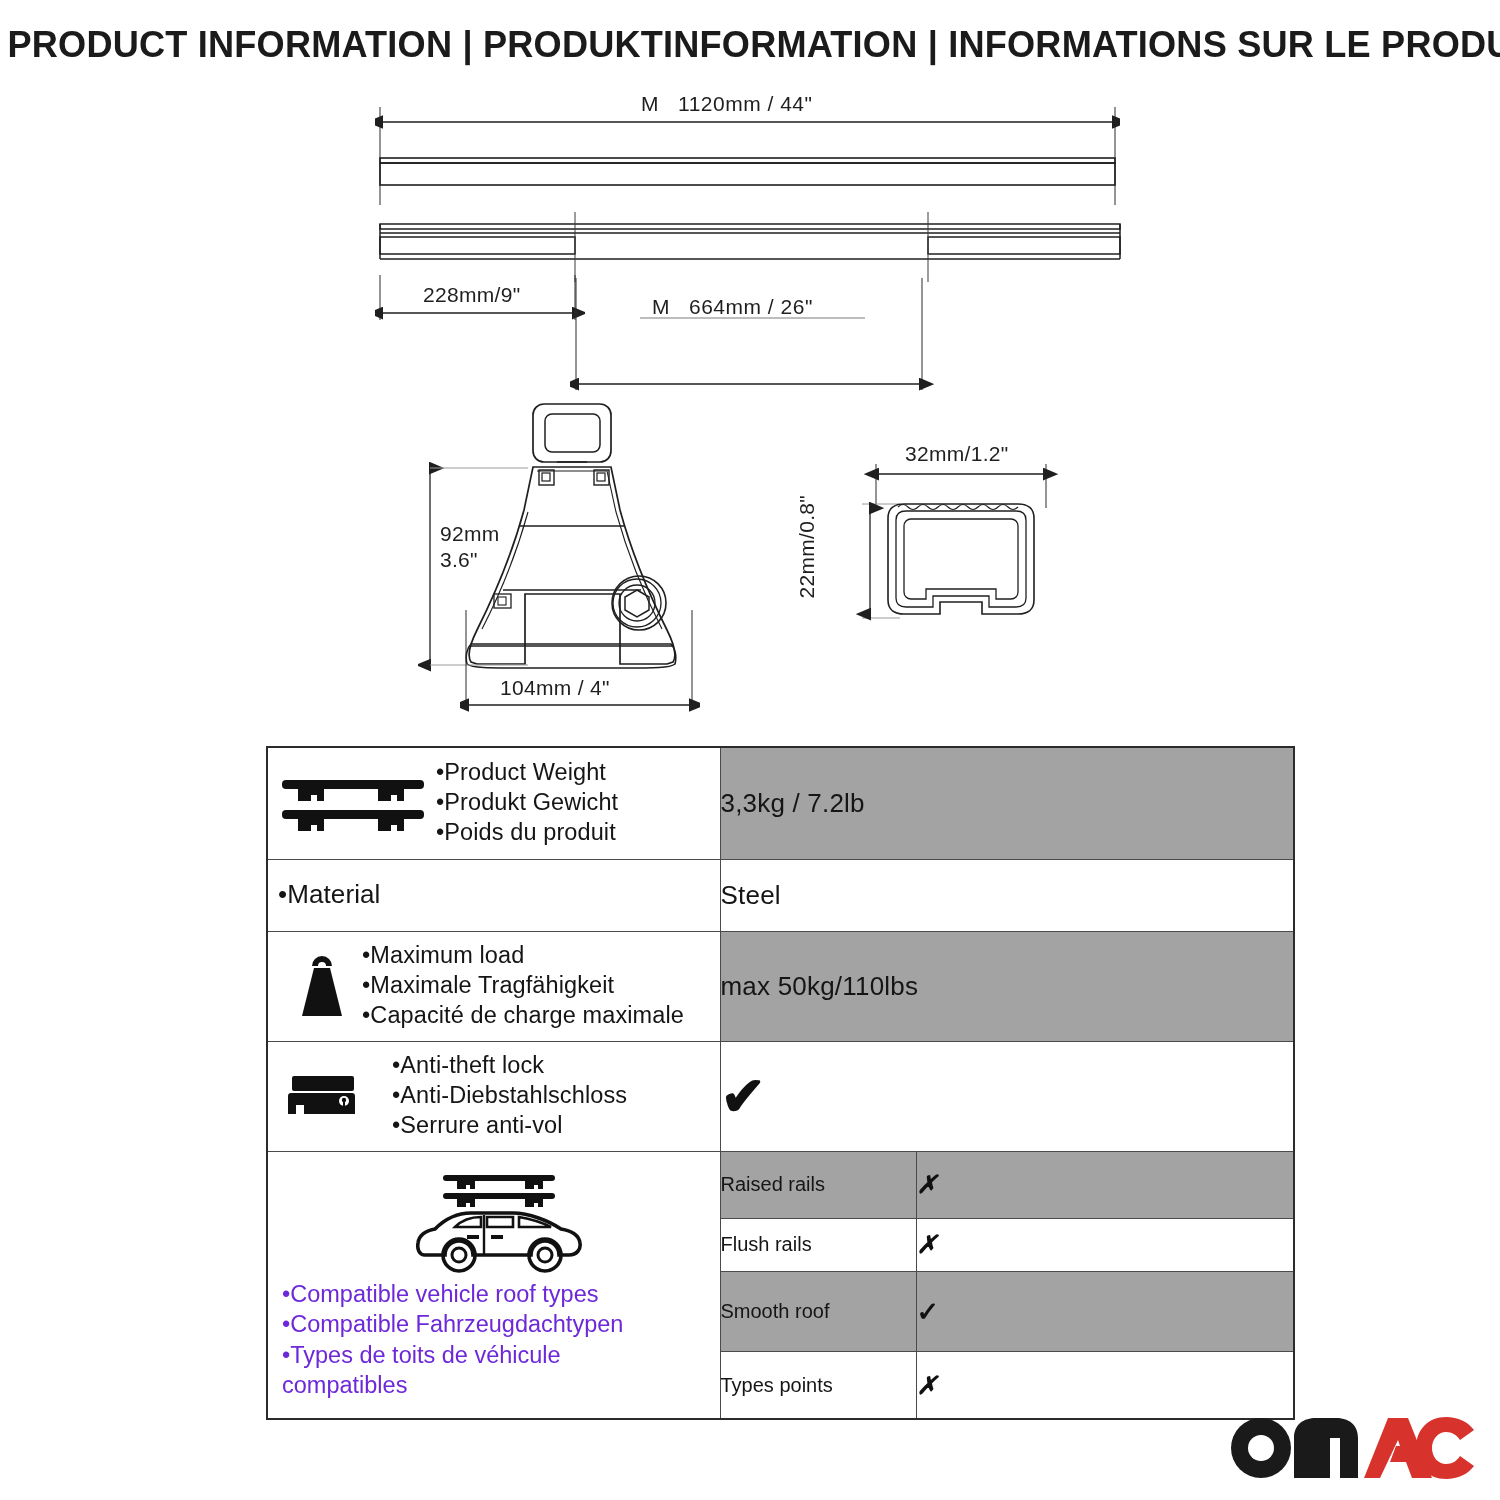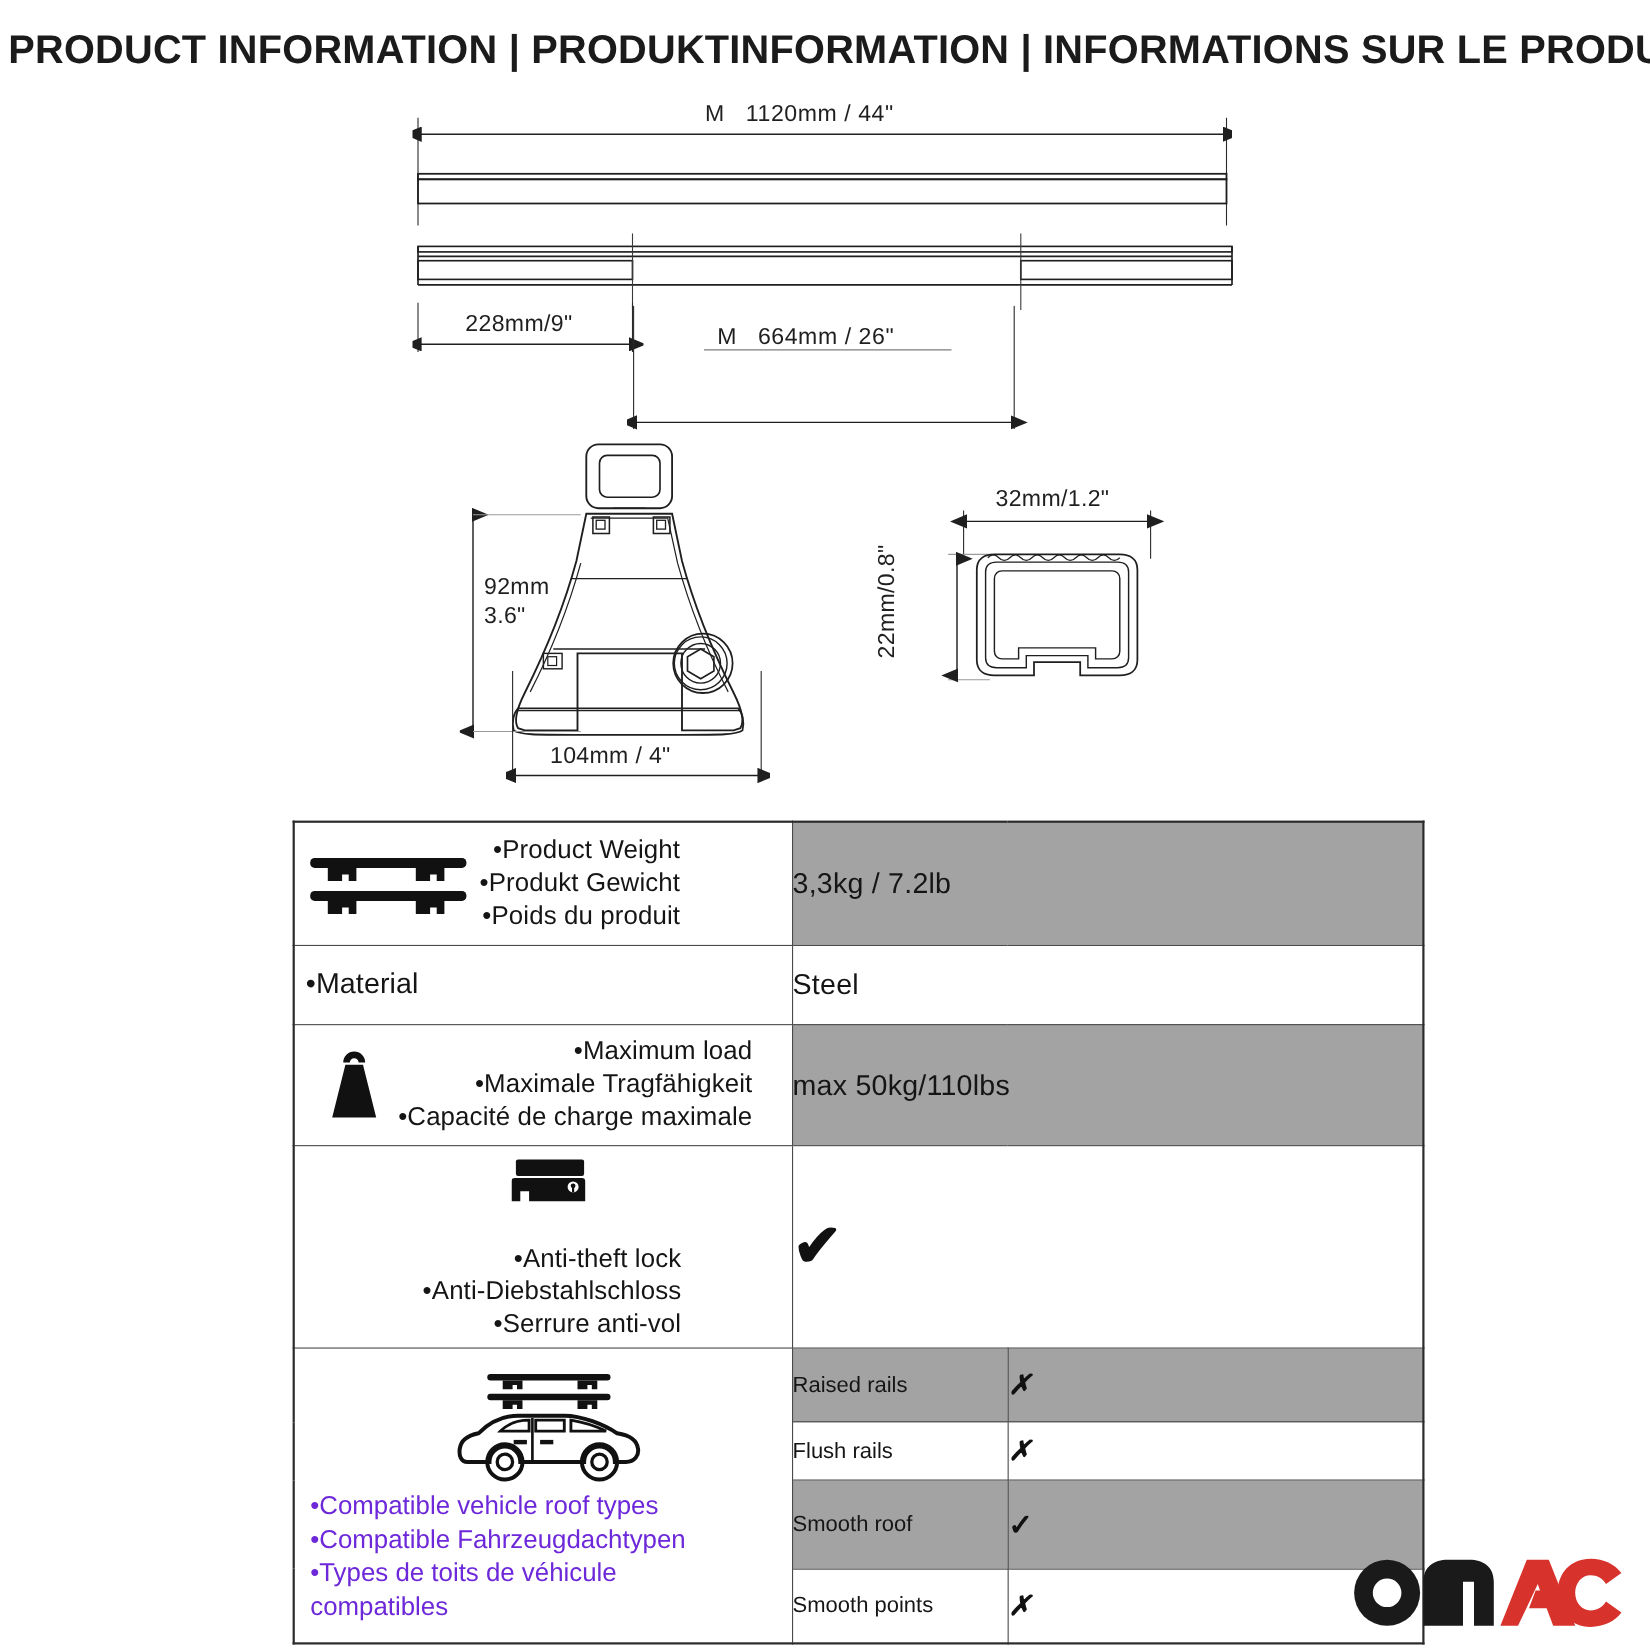--- a/index.html
+++ b/index.html
@@ -55,21 +55,21 @@
   .label-inner {
     display: flex; align-items: center; gap: 8px;
     padding: 6px 4px 6px 10px;
   }
   .icon-box { flex: 0 0 auto; display: flex; align-items: center; justify-content: center; }
   .spec-lines {
     font-size: 23.5px; line-height: 1.27; color: #151515;
     font-family: "Liberation Sans", sans-serif;
     letter-spacing: 0.1px;
   }
-  .spec-lines div { white-space: nowrap; text-align: right; }
+  .spec-lines div { white-space: nowrap; }
   .value-cell {
     padding-left: 24px;
     font-size: 26px;
     color: #151515;
     letter-spacing: 0.2px;
   }
   .sub-label-cell { width: 196px; padding-left: 16px; font-size: 20px; color:#151515; }
   .sub-mark-cell { padding-left: 16px; font-size: 25px; color:#111; }
   .mark-check { font-size: 27px; font-weight: 700; }
   .mark-cross { font-size: 25px; font-weight: 700; font-style: italic; }
@@ -317,21 +317,21 @@
             <div>•Maximale Tragfähigkeit</div>
             <div>•Capacité de charge maximale</div>
           </span>
         </div>
       </td>
       <td class="value-cell shade" colspan="2">max 50kg/110lbs</td>
     </tr>
 
     <tr>
       <td class="label-cell" style="height:110px;">
-        <div class="label-inner" style="padding-left:20px; gap:30px;flex-direction:column;">
+        <div class="label-inner" style="padding-left:20px; gap:30px;">
           <span class="icon-box">
             <svg width="74" height="52" viewBox="0 0 74 52">
               <g fill="#111">
                 <rect x="4" y="6" width="62" height="15" rx="2"></rect>
                 <path d="M16 23 h48 a3 3 0 0 1 3 3 v18 h-51 v-9 h-8 v9 h-8 v-18 a3 3 0 0 1 3 -3 z"></path>
               </g>
               <circle cx="56" cy="31" r="5" fill="#fff"></circle>
               <circle cx="56" cy="30" r="2.2" fill="#111"></circle>
               <rect x="55" y="31" width="2" height="5" fill="#111"></rect>
             </svg>
@@ -399,21 +399,21 @@
         <span class="mark-cross">✗</span>
       </td>
     </tr>
     <tr>
       <td class="sub-label-cell shade" style="height:80px;">Smooth roof</td>
       <td class="sub-mark-cell shade">
         <span class="mark-check">✓</span>
       </td>
     </tr>
     <tr>
-      <td class="sub-label-cell" style="height:67px;">Smooth points</td>
+      <td class="sub-label-cell" style="height:67px;">Types points</td>
       <td class="sub-mark-cell">
         <span class="mark-cross">✗</span>
       </td>
     </tr>
   </tbody>
     </table>
 
   <div id="logo">
     <svg width="250" height="70" viewBox="0 0 250 70">
 

